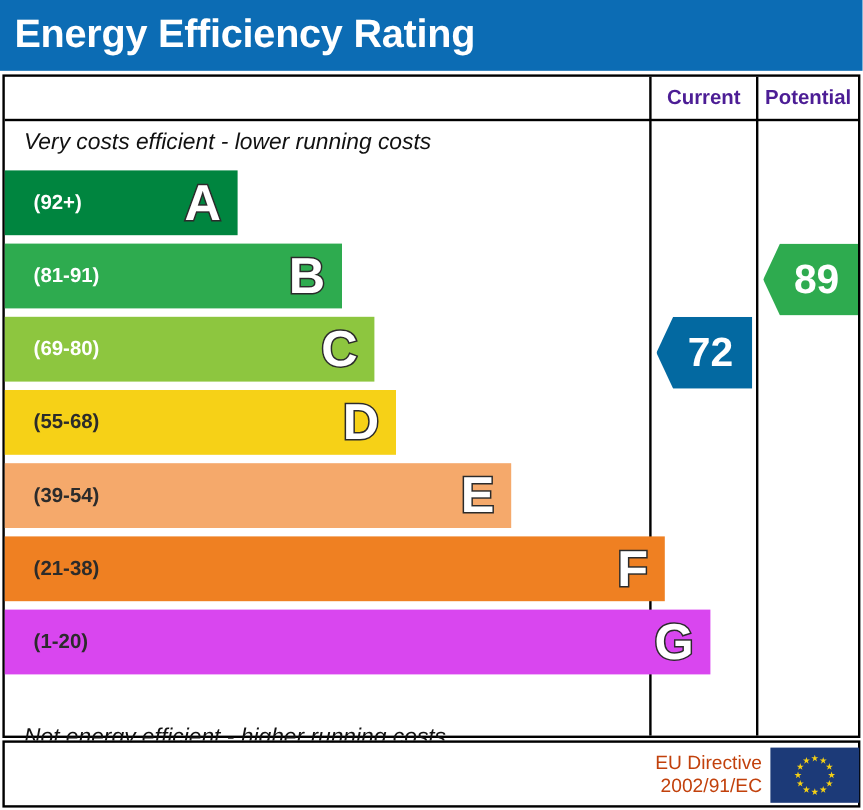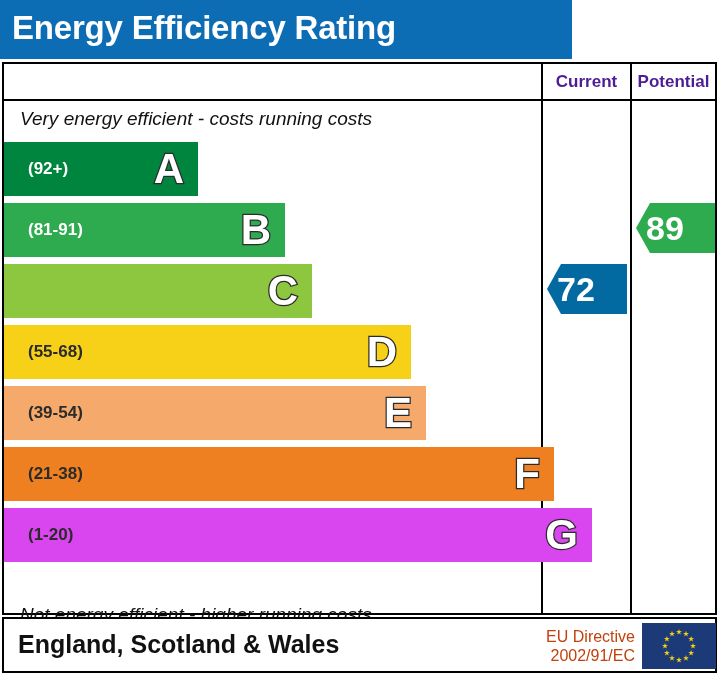--- a/index.html
+++ b/index.html
@@ -17,21 +17,21 @@
     box-sizing: border-box;
     background: #ffffff;
     overflow: hidden;
   }
 
   
   .titlebar {
     position: absolute;
     left: 0;
     top: 0;
-    width: 572px;
+    width: 719px;
     height: 59px;
     background: #0c6cb4;
   }
   .titlebar .title-text {
     position: absolute;
     left: 12px;
     top: 9px;
     font-size: 33px;
     font-weight: bold;
     color: #ffffff;
@@ -124,23 +124,24 @@
     font-weight: bold;
     color: #ffffff;
     line-height: 1;
     -webkit-text-stroke: 2.5px #2b2b2b;
     paint-order: stroke fill;
   }
 
   
   .arrow {
     position: absolute;
-    height: 50px;
+    height: 60px;
     display: flex;
     align-items: center;
+    justify-content: center;
     clip-path: polygon(14px 0, 100% 0, 100% 100%, 14px 100%, 0 50%);
   }
   .arrow .val {
     font-size: 34px;
     font-weight: bold;
     color: #ffffff;
     line-height: 1;
     padding-left: 10px;
   }
 
@@ -196,36 +197,37 @@
   <div class="chart">
 
     <div class="colhead-row">
       <div class="colhead current">Current</div>
       <div class="colhead potential">Potential</div>
     </div>
 
     <div class="vline v1"></div>
     <div class="vline v2"></div>
 
-    <div class="caption top">Very energy efficient - costs running costs</div>
+    <div class="caption top">Very costs efficient - lower running costs</div>
     <div class="caption bottom">Not energy efficient - higher running costs</div>
 
     <div id="bands">
         <div class="band" style="top: 78px; width: 194px; background: rgb(0, 133, 63);">
           <div class="range">(92+)</div>
           <div class="letter">A</div>
         </div>
         <div class="band" style="top: 139px; width: 255px; background: rgb(46, 171, 79); padding-left: 26px;">
           <div class="range">(81-91)</div>
           <div class="letter">B</div>
         </div>
         <div class="band" style="top: 200px; width: 308px; background: rgb(141, 198, 63);">
+          <div class="range">(69-80)</div>
           <div class="letter">C</div>
         </div>
-        <div class="band dark-text" style="top: 261px; width: 407px; background: rgb(246, 209, 23);">
+        <div class="band dark-text" style="top: 261px; width: 326px; background: rgb(246, 209, 23);">
           <div class="range">(55-68)</div>
           <div class="letter">D</div>
         </div>
         <div class="band dark-text" style="top: 322px; width: 422px; background: rgb(245, 169, 107);">
           <div class="range">(39-54)</div>
           <div class="letter">E</div>
         </div>
         <div class="band dark-text" style="top: 383px; width: 550px; background: rgb(239, 128, 34);">
           <div class="range">(21-38)</div>
           <div class="letter">F</div>
@@ -239,21 +241,20 @@
         <div class="arrow" style="left: 543px; width: 80px; top: 200px; background: #0369a1;">
           <div class="val">72</div>
         </div>
         <div class="arrow" style="left: 632px; width: 79px; top: 139px; background: rgb(46, 171, 79);">
           <div class="val">89</div>
         </div>
       </div>
   </div>
 
   <div class="footer">
-    <div class="region">England, Scotland &amp; Wales</div>
     <div class="directive">
       <span>EU Directive</span>
       <span>2002/91/EC</span>
     </div>
     <div class="euflag">
       <svg width="74" height="46" viewBox="0 0 74 46">
         <g id="stars" fill="#f5d014">
             <path d="M37.00,5.90L37.70,8.04L39.95,8.04L38.13,9.37L38.82,11.51L37.00,10.18L35.18,11.51L35.87,9.37L34.05,8.04L36.30,8.04Z"></path>
             <path d="M44.00,7.78L44.70,9.92L46.95,9.92L45.13,11.24L45.82,13.38L44.00,12.06L42.18,13.38L42.87,11.24L41.05,9.92L43.30,9.92Z"></path>
             <path d="M49.12,12.90L49.82,15.04L52.07,15.04L50.25,16.37L50.95,18.51L49.12,17.18L47.30,18.51L48.00,16.37L46.18,15.04L48.43,15.04Z"></path>

